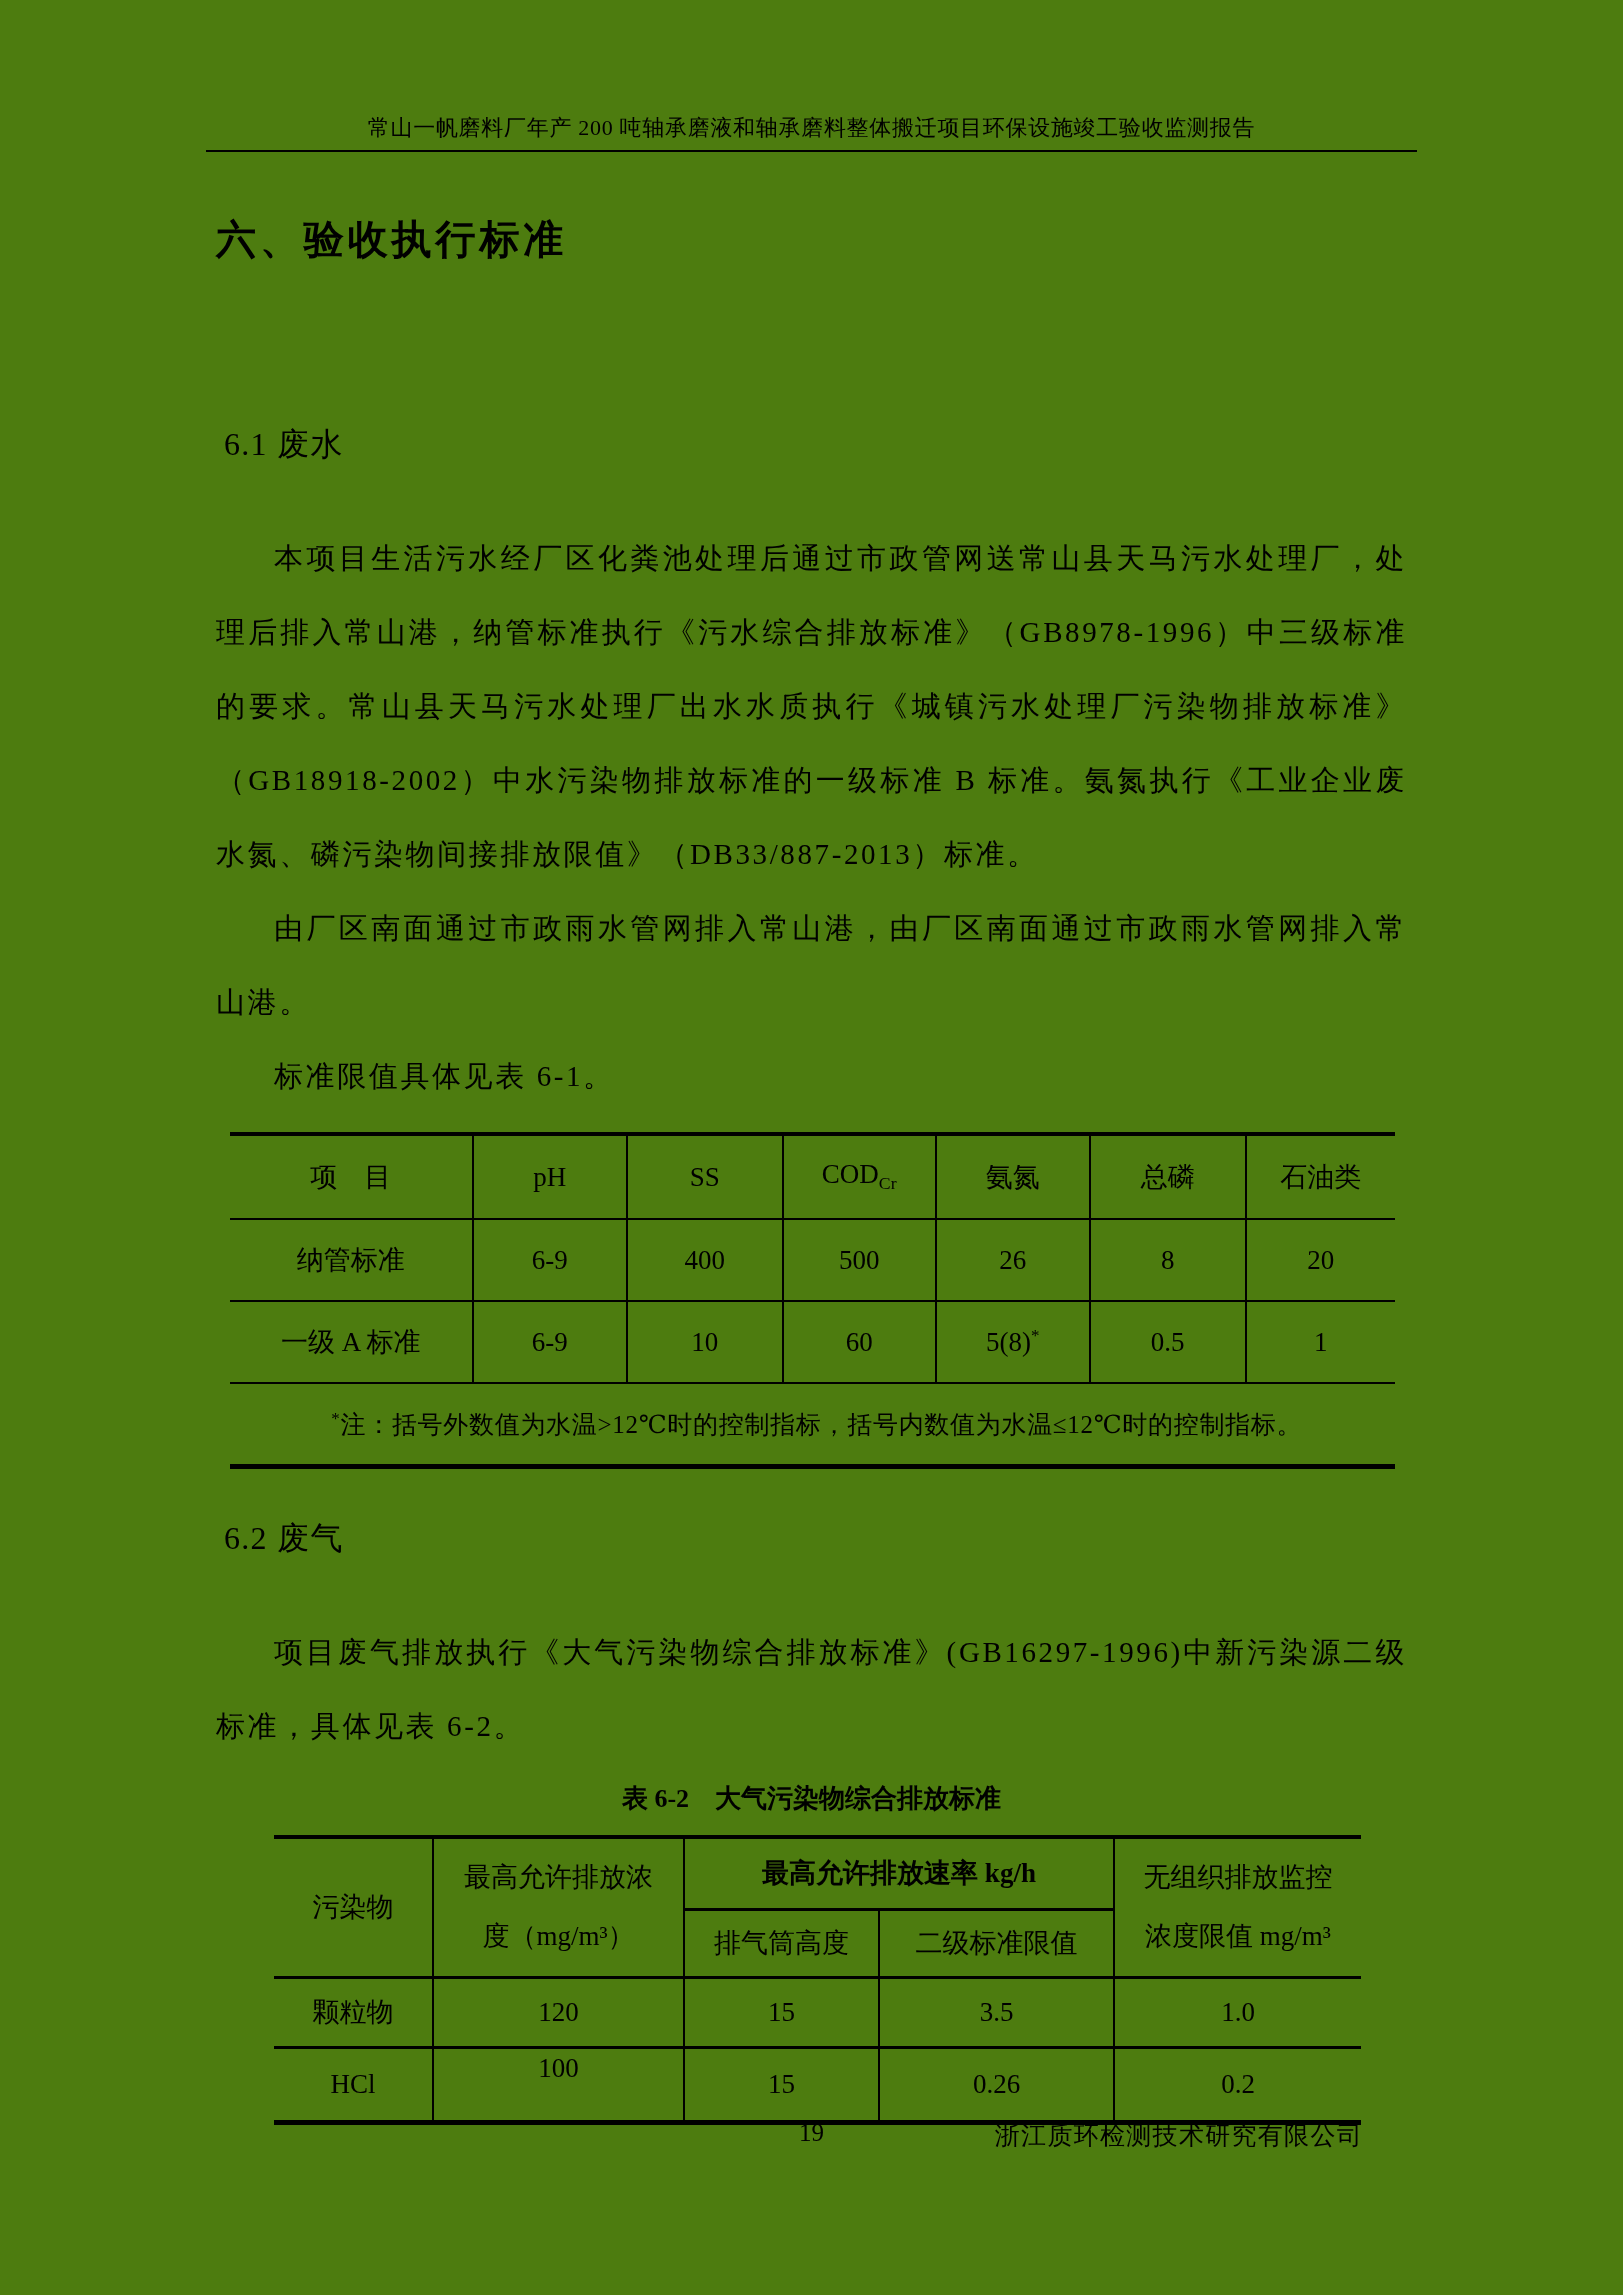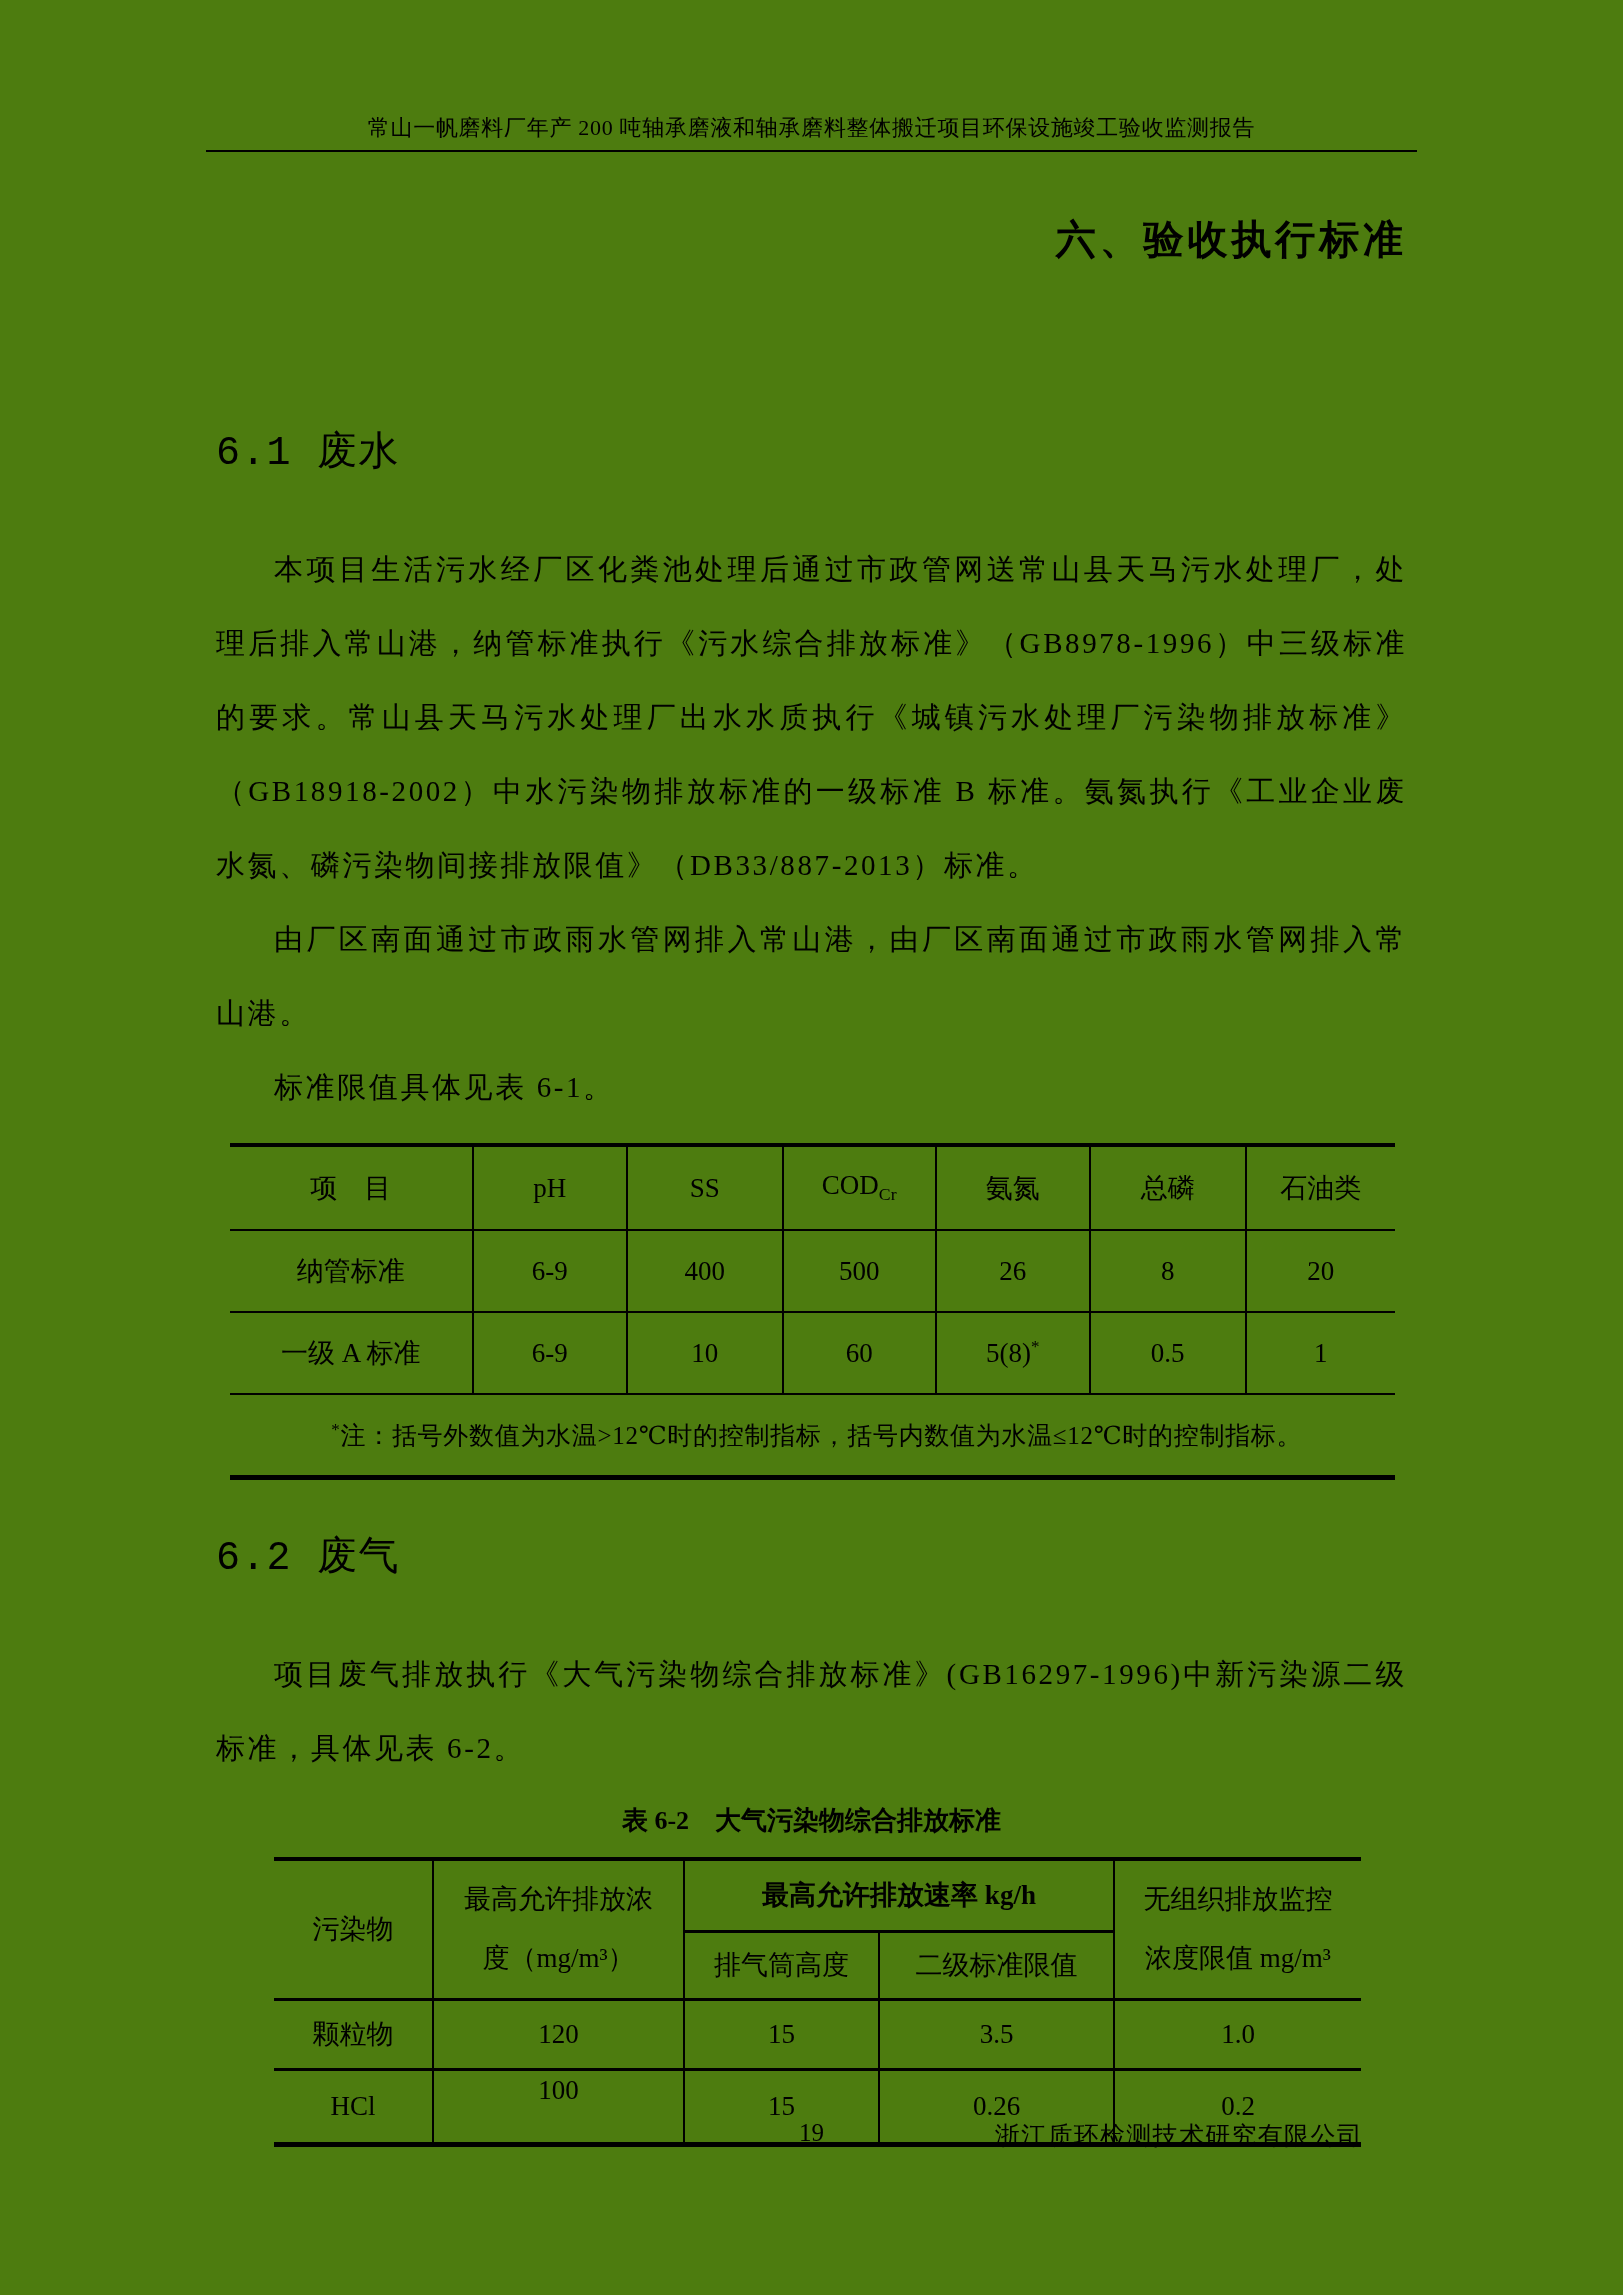--- a/index.html
+++ b/index.html
@@ -21,31 +21,31 @@
     border-bottom: 2.6px solid #000;
     text-align: center;
     font-size: 22px;
     letter-spacing: 0.7px;
     width: 1211px;
     margin: 0 auto;
   }
 
   h1.chapter-title {
     margin: 60px 0 0 0;
-    text-align: right;
+    text-align: left;
     font-size: 40px;
     font-weight: bold;
     letter-spacing: 3.9px;
   }
 
   h2.section-heading {
-    font-family: Liberation Mono, monospace;
+    font-family: Liberation Serif, serif;
     font-weight: 400;
-    font-size: 40px;
-    margin: 0;
+    font-size: 32px;
+    margin: 8px;
     letter-spacing: 1.3px;
   }
   h2.s61 { margin-top: 156px; }
   h2.s62 { margin-top: 48px; }
 
   p.body-para {
     margin: 0;
     font-size: 29px;
     line-height: 74px;
     letter-spacing: 2.6px;

